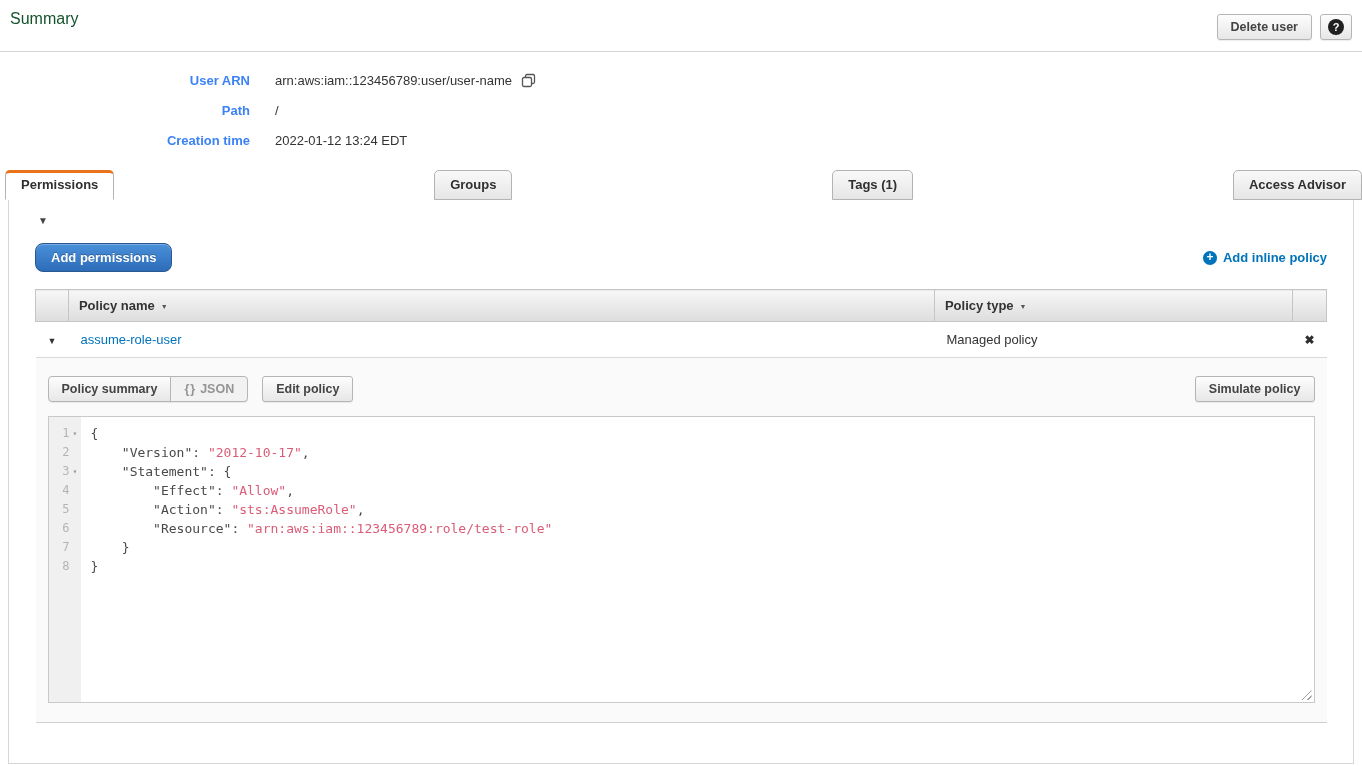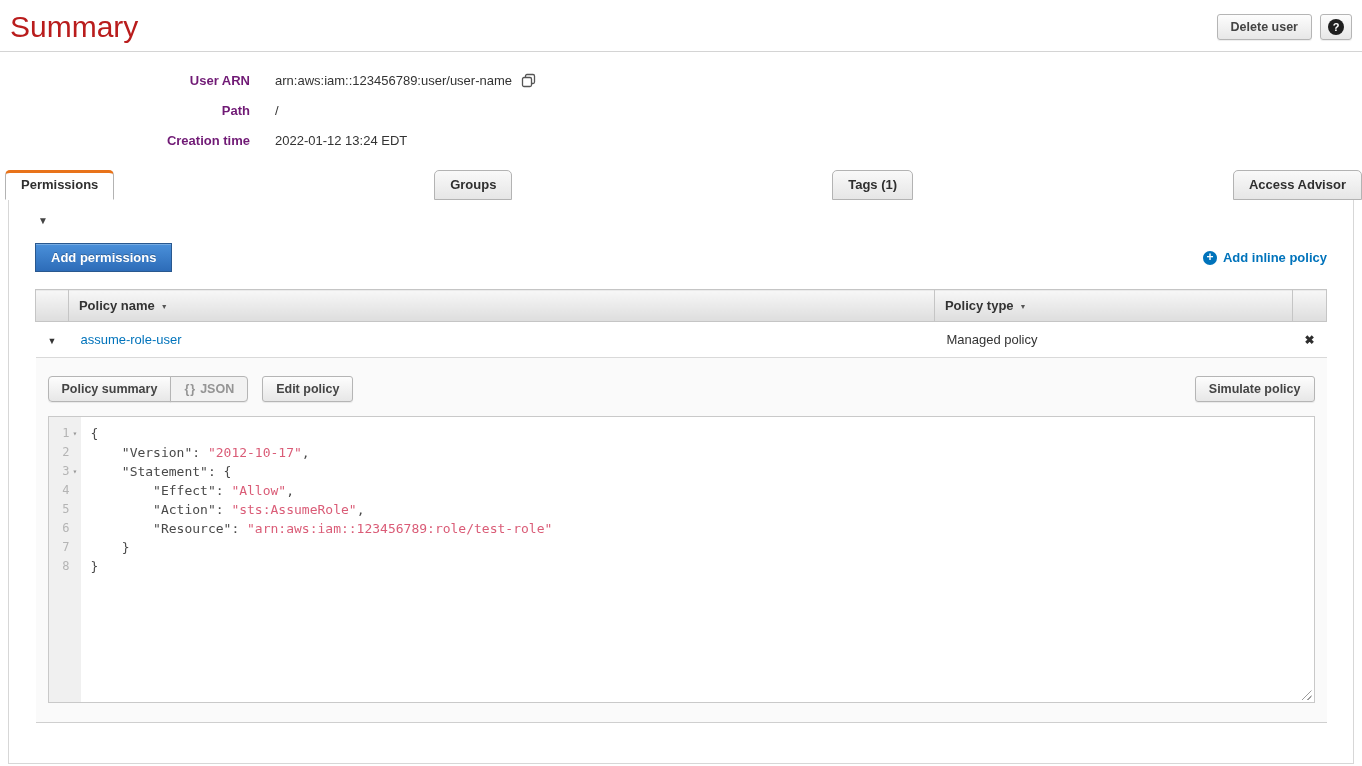--- a/index.html
+++ b/index.html
@@ -1,51 +1,51 @@
 <!DOCTYPE html>
 <html><head>
 <meta charset="utf-8">
 <style>
   * { box-sizing: border-box; margin: 0; padding: 0; }
   html,body { width:1362px; height:766px; background:#fff; overflow:hidden;
     font-family:"Liberation Sans", sans-serif; color:#333; font-size:13px; }
 
   
   .page-header { position:relative; padding:10px 10px 0 10px; height:42px; }
-  .page-title { font-size:30px; font-weight:400; color:#b91c1c; }
+  .page-title { font-size:16px; font-weight:400; color:#14532d; }
   .hdr-actions { position:absolute; right:10px; top:14px; display:flex; gap:8px; align-items:center; }
   .btn { display:inline-flex; align-items:center; justify-content:center;
     background:linear-gradient(#fdfdfd,#e7e7e7); border:1px solid #b5b5b5; border-radius:3px;
     padding:5px 13px; font-weight:bold; font-size:12.5px; color:#444; cursor:pointer;
     box-shadow:0 1px 1px rgba(0,0,0,0.07); font-family:"Liberation Sans", sans-serif; }
   .btn-help { padding:4px 7px; }
   .help-circle { display:inline-block; width:16px; height:16px; border-radius:50%;
     background:#1f1f1f; color:#fff; font-size:11px; line-height:16px; text-align:center; font-weight:bold; }
   .divider { border-bottom:1px solid #d4d4d4; margin-top:9px; }
 
   
   .user-info { margin-top:21px; }
   .info-row { display:flex; margin-bottom:15px; align-items:center; }
-  .info-label { width:250px; text-align:right; font-weight:bold; color:#701a75; flex:none; }
+  .info-label { width:250px; text-align:right; font-weight:bold; color:#3b82f6; flex:none; }
   .info-value { margin-left:25px; color:#333; display:flex; align-items:center; gap:9px; }
   .copy-btn { display:inline-flex; cursor:pointer; }
 
   
   .tabbar { margin:22px 0 0 5px; display:flex; gap:3px; align-items:flex-end;justify-content:space-between; }
   .tab { padding:6px 15px 7px; font-weight:bold; color:#2f2f2f; cursor:pointer;
     background:linear-gradient(#f9f9f9,#e6e6e6); border:1px solid #b3b3b3; border-radius:5px 5px 0 0; }
   .tab.active { background:#fff; border-bottom-color:#fff; border-top:3px solid #e8731a; padding-top:4px; }
 
   
   .panel { margin:0 8px; border:1px solid #d7d7d7; border-top:none;
     padding:15px 26px 8px; min-height:564px; background:#fff; }
   .section-heading { display:flex; align-items:center; gap:10px; font-size:15px; color:#333; padding-left:3px; }
   .caret { font-size:10px; color:#444; cursor:pointer; }
   .toolbar { margin-top:17px; display:flex; justify-content:space-between; align-items:center; }
-  .btn-primary { background:linear-gradient(#4a90da,#2d6cb8); border:1px solid #29588f; border-radius:0;
+  .btn-primary { background:linear-gradient(#4a90da,#2d6cb8); border:1px solid #29588f; border-radius:8px;
     color:#fff; font-weight:bold; font-size:13px; padding:6px 15px; cursor:pointer;
     text-shadow:0 -1px 0 rgba(0,0,0,0.25); box-shadow:inset 0 1px 0 rgba(255,255,255,0.25);
     font-family:"Liberation Sans", sans-serif; }
   .add-inline { color:#0073bb; font-weight:bold; display:flex; align-items:center; gap:6px;
     text-decoration:none; cursor:pointer; }
   .plus-circle { width:14px; height:14px; border-radius:50%; background:#0073bb; color:#fff;
     font-size:12px; line-height:13px; text-align:center; font-weight:bold; flex:none; }
 
   
   table.policy-table { width:100%; border-collapse:collapse; margin-top:17px; }

